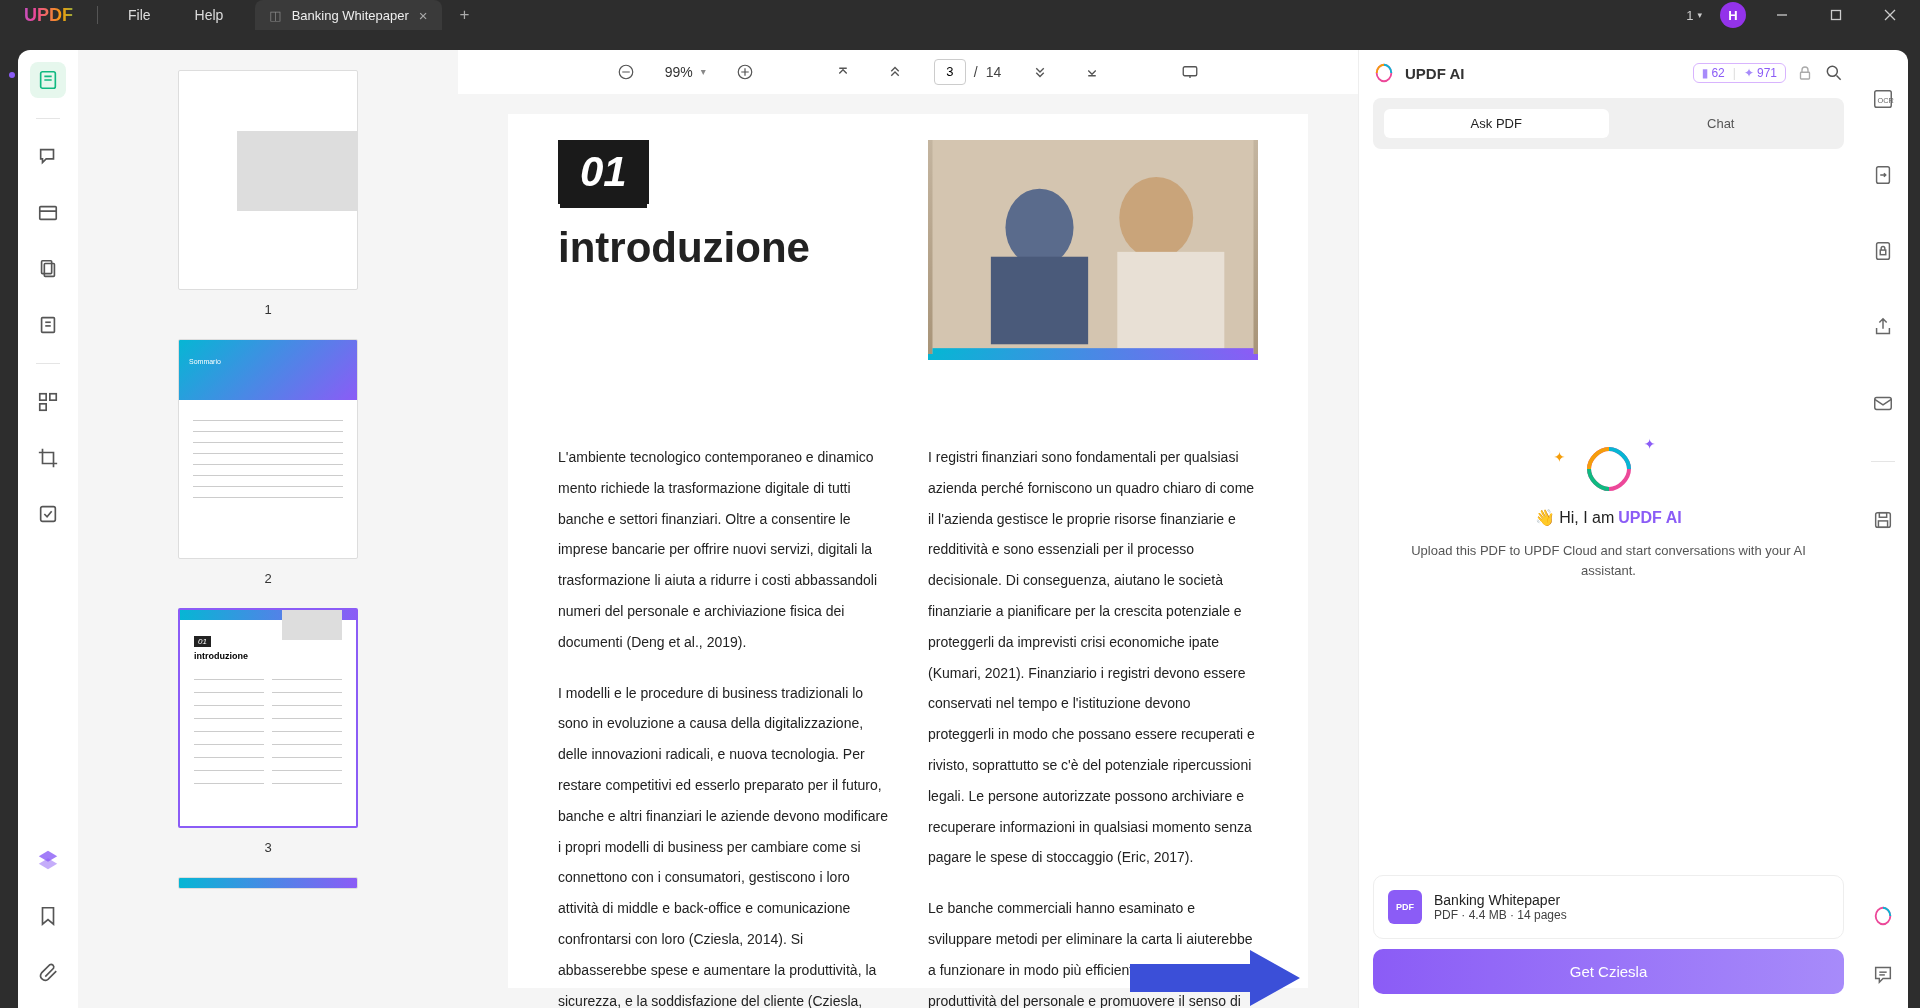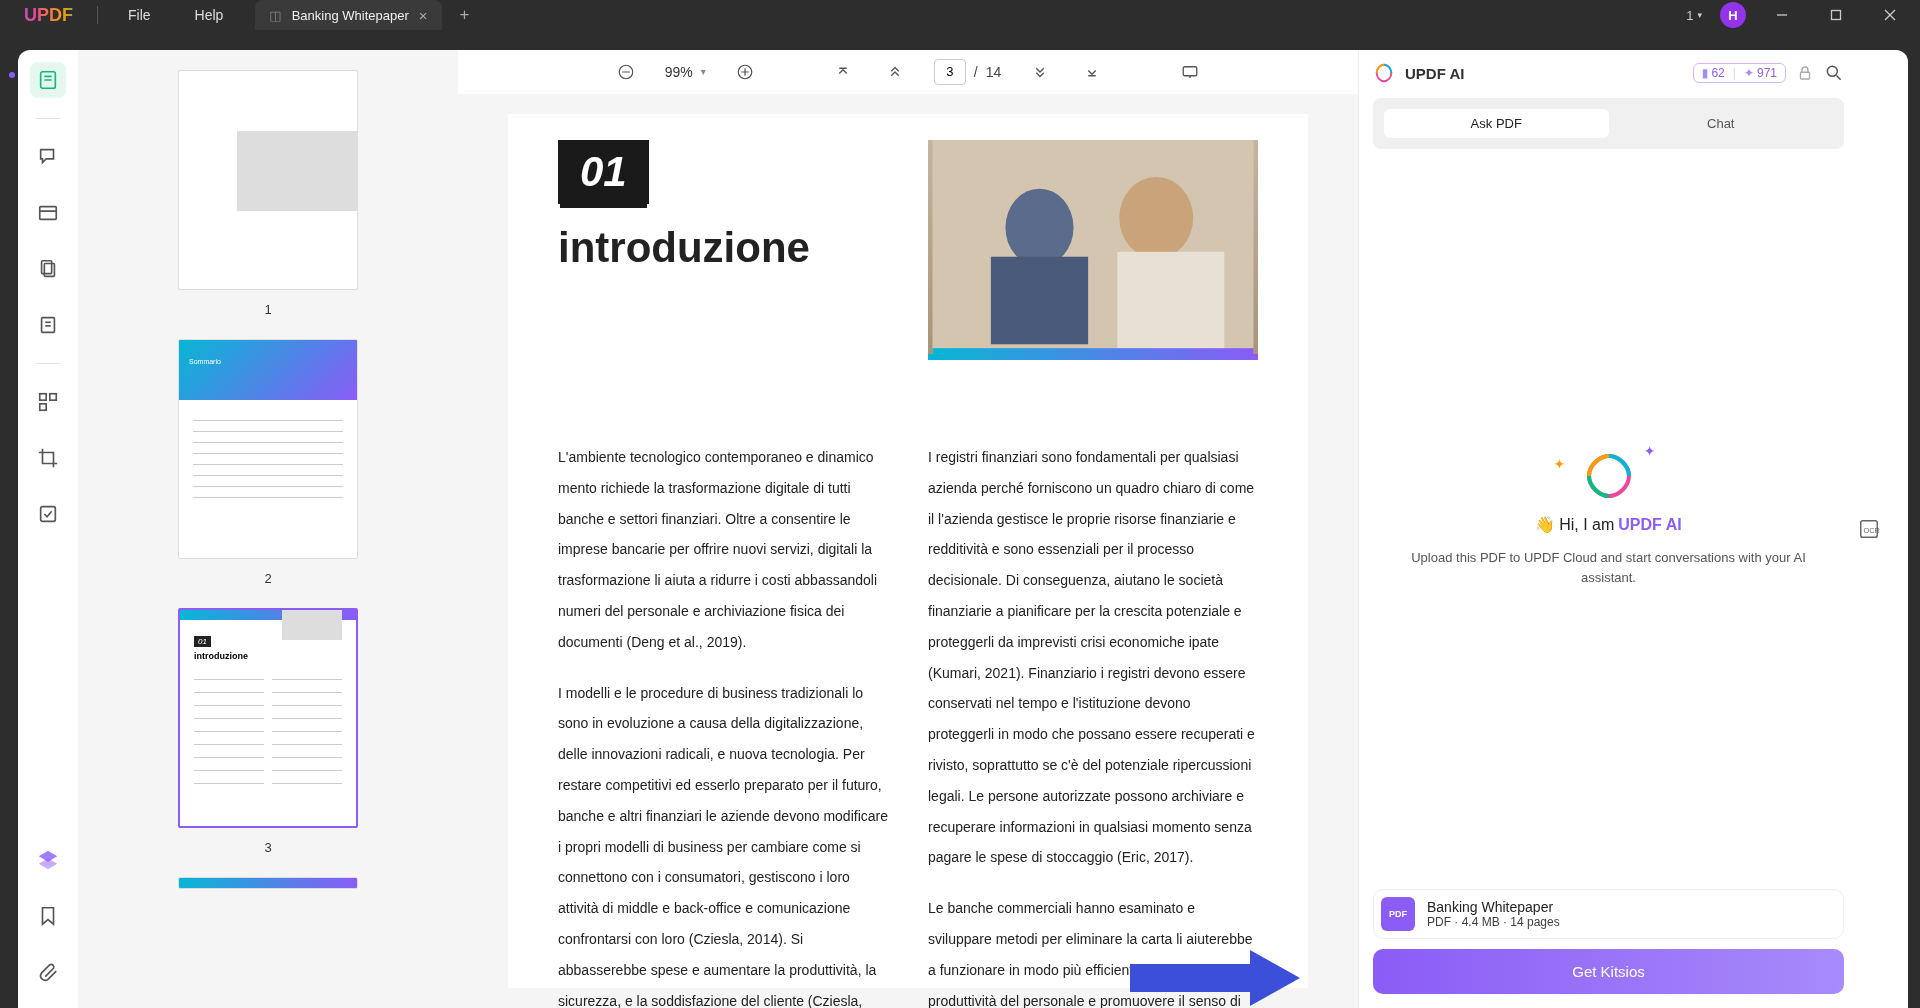--- a/index.html
+++ b/index.html
@@ -87,28 +87,28 @@
 .search-btn-hdr { color:#555; width:20px; }
 .ai-tabs { display:flex; background:#f0f0f0; border-radius:8px; margin-top:14px; padding:11px; }
 .ai-tab { flex:1; text-align:center; padding:7px; font-size:13px; border-radius:6px; cursor:pointer; color:#555; }
 .ai-tab.active { background:#fff; color:#222; }
 .ai-body { flex:1; display:flex; flex-direction:column; align-items:center; justify-content:center; gap:14px; }
 .ai-logo-big { width:50px; height:50px; position:relative; }
 .spark { position:absolute; font-size:14px; }
 .ai-greet { font-size:16px; color:#222; display:flex; align-items:center; gap:4px; }
 .ai-greet .brand { color:#8b5cf6; font-weight:600; }
 .ai-desc { font-size:13px; color:#555; text-align:center; max-width:400px; line-height:1.5; }
-.ai-file { border:1px solid #eee; border-radius:10px; padding:7px; display:flex; gap:12px; align-items:center; }
+.ai-file { border:1px solid #eee; border-radius:10px; padding:14px; display:flex; gap:12px; align-items:center; }
 .ai-file-icon { width:34px; height:34px; background:#8b5cf6; border-radius:6px; display:flex; align-items:center; justify-content:center; color:#fff; font-size:9px; font-weight:700; }
 .ai-file-meta { font-size:12px; color:#404040; }
 .ai-file-name { font-size:14px; color:#222; font-weight:500; }
 .ai-cta { background:linear-gradient(90deg,#8b5cf6,#a78bfa); color:#fff; border:none; border-radius:10px; padding:14px; font-size:15px; font-weight:500; cursor:pointer; margin-top:10px; }
 
 
-.right-rail { width:50px; display:flex; flex-direction:row; align-items:center; padding-top:0; gap:40px; }
+.right-rail { width:50px; display:flex; flex-direction:column; align-items:center; padding-top:31px; gap:40px; }
 .right-rail .rail-btn{color:#666;}
 .right-rail-bottom{margin-top:auto;margin-bottom:16px;display:flex;flex-direction:column;gap:22px;align-items:center;}
 
 
 .arrow { position:absolute; left:1130px; top:950px; width:170px; height:56px; z-index:100; }
 .arrow svg { width:100%; height:100%; }
 
 
 .edge-dot{position:absolute;left:9px;top:72px;width:6px;height:6px;border-radius:50%;background:#8b5cf6;}
 </style>
@@ -447,21 +447,21 @@
       </div>
       <div class="ai-desc">Upload this PDF to UPDF Cloud and start conversations with your AI assistant.</div>
     </div>
     <div class="ai-file">
       <div class="ai-file-icon">PDF</div>
       <div>
         <div class="ai-file-name">Banking Whitepaper</div>
         <div class="ai-file-meta">PDF · 4.4 MB · 14 pages</div>
       </div>
     </div>
-    <button class="ai-cta">Get Kitsios</button>
+    <button class="ai-cta">Get Cziesla</button>
   </div>
 
   <div class="right-rail">
     <div class="rail-btn">
         <svg class="rail-icon-svg" viewBox="0 0 24 24" fill="none" stroke="currentColor" stroke-width="1.6">
           <rect x="3" y="3" width="18" height="18" rx="2"></rect>
           <text x="6" y="16" font-size="8" fill="currentColor" stroke="none">OCR</text>
         </svg>
       </div>
     <div class="rail-btn">

